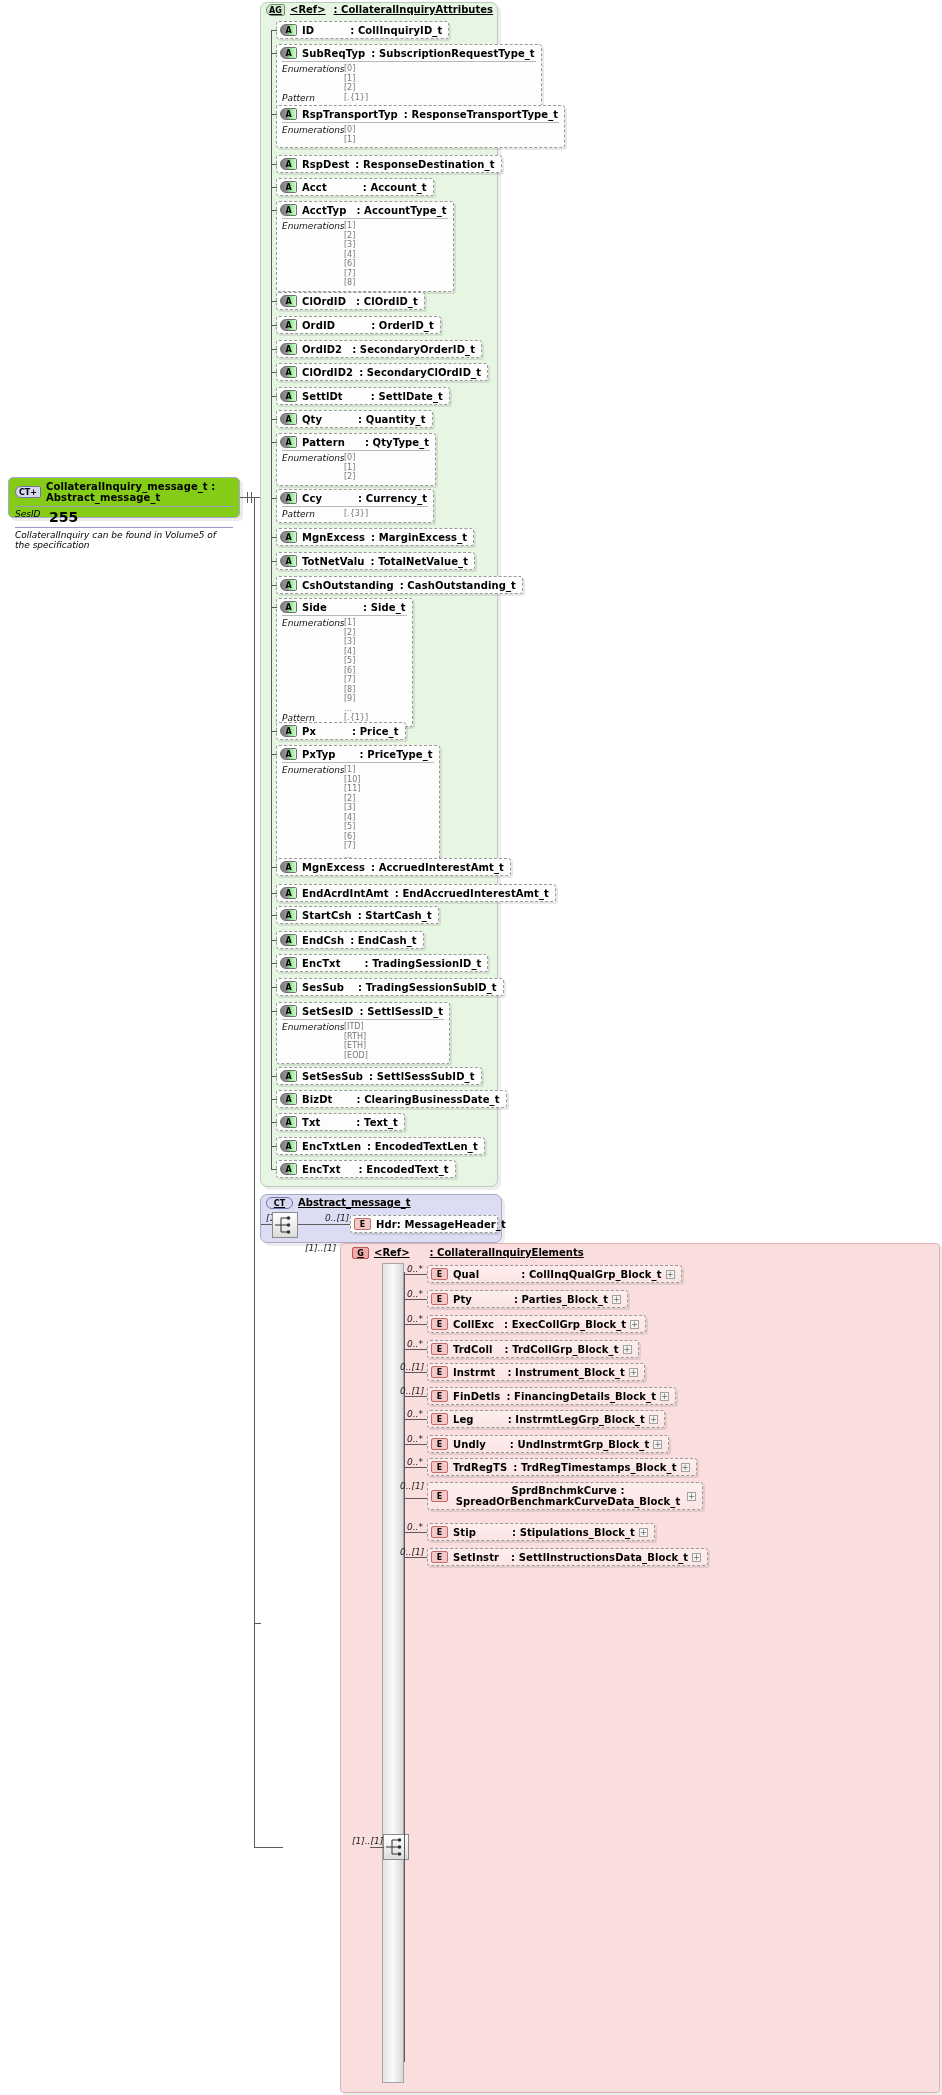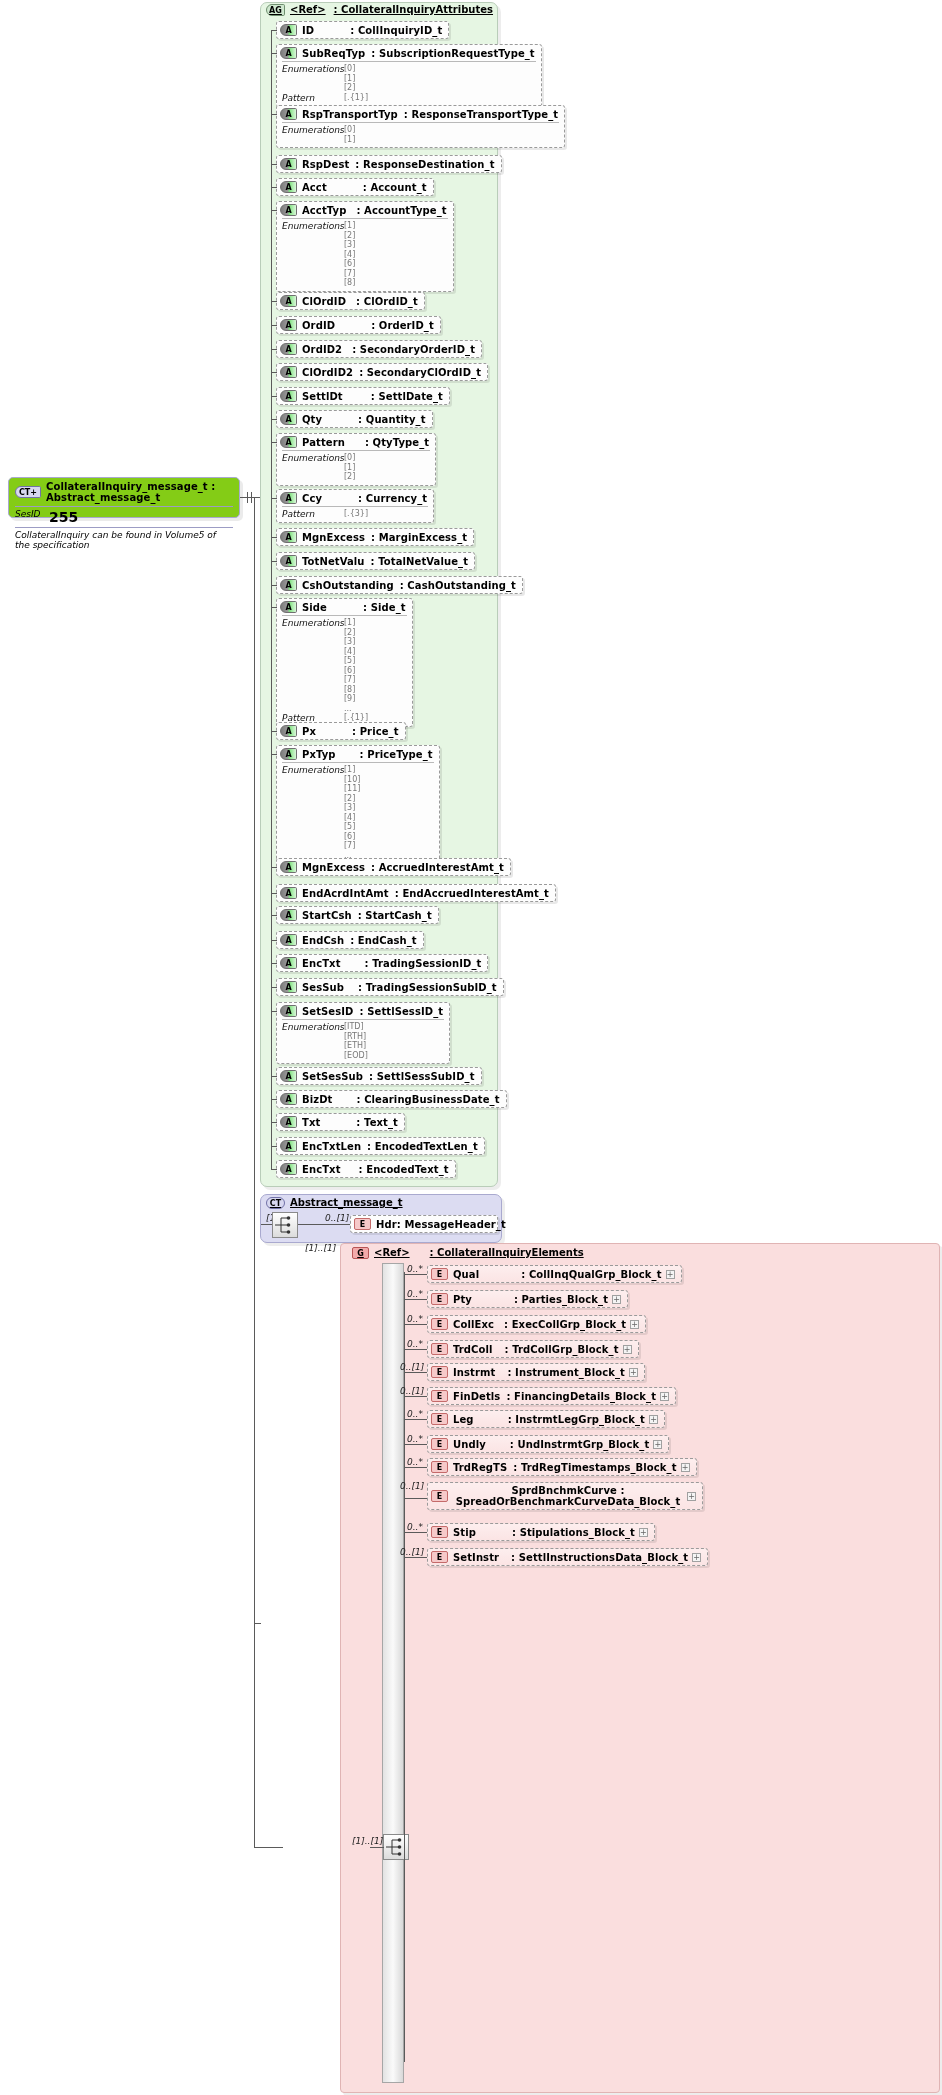--- a/index.html
+++ b/index.html
@@ -56,21 +56,21 @@
   .badge.ag {
     background:#cfe8cf; border-color:#6f8f6f; color:#000;
     border-radius:7px 2px 2px 7px; width:19px;
   }
   .badge.g {
     background:#f3aaaa; border-color:#b85555; color:#000;
     border-radius:2px; width:17px;
   }
   .badge.ct {
     background:#d8d8f0; border-color:#7272a8; color:#000;
-    border-radius:7px 7px 7px 7px; width:19px;
+    border-radius:7px 7px 7px 7px; width:27px;
   }
   .badge.ctp {
     background:#d8d8f0; border-color:#7272a8; color:#000;
     border-radius:7px 2px 2px 7px; width:26px; position:relative;
   }
 
   
   .facets {
     border-top:1px solid #b9b9b9;
     margin:0 5px 3px 5px;

